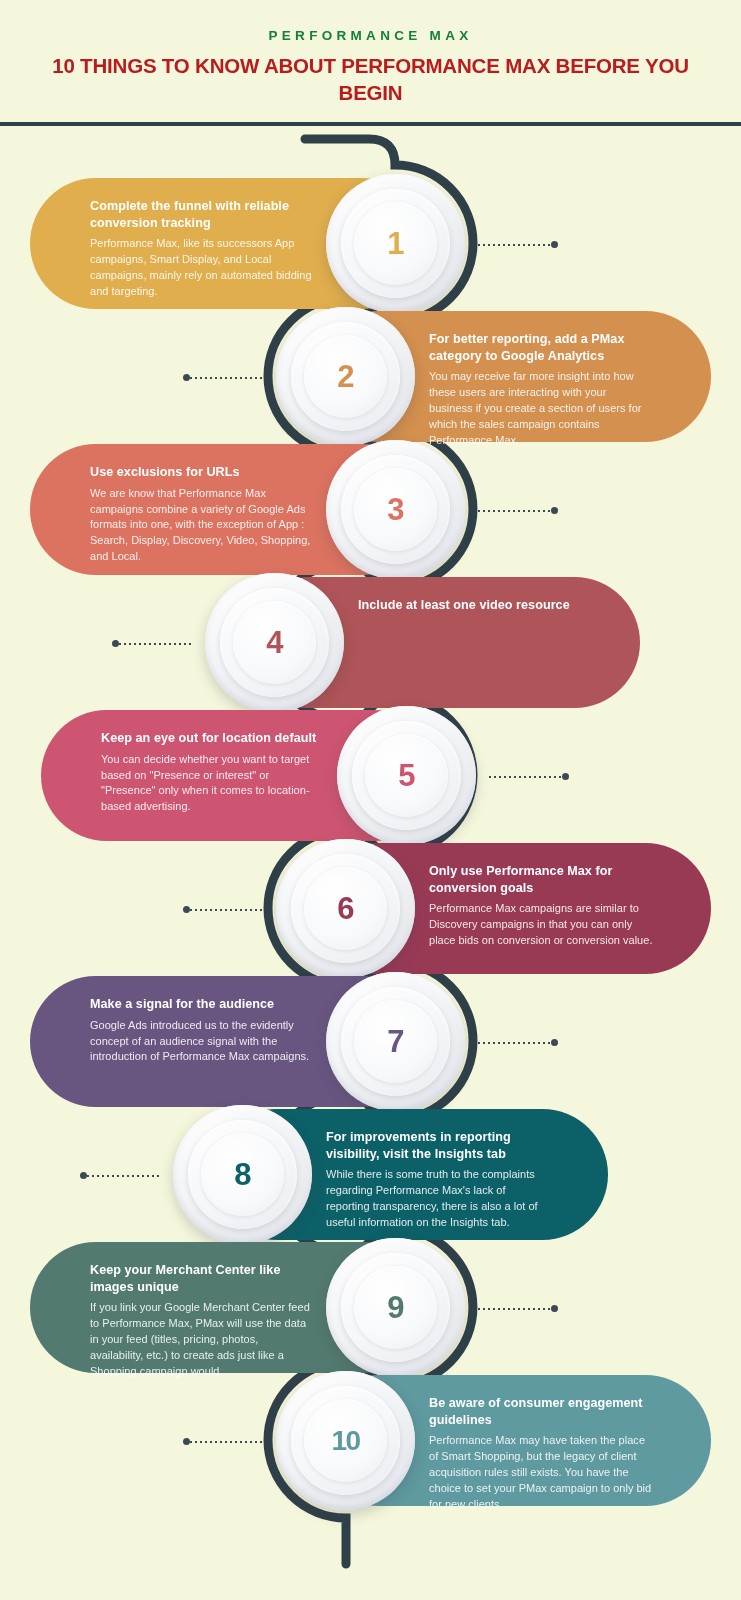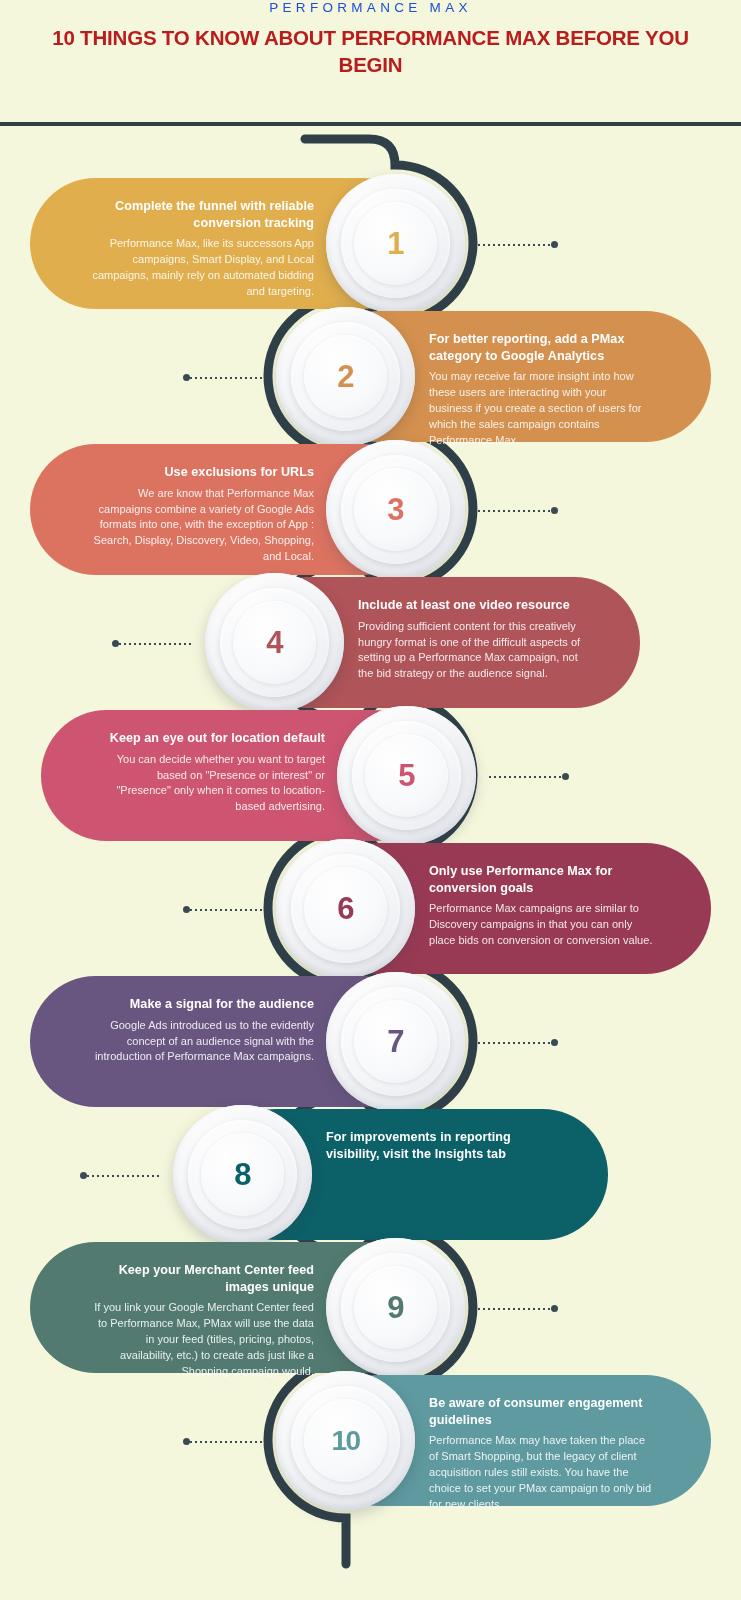--- a/index.html
+++ b/index.html
@@ -21,24 +21,25 @@
   
   #header {
     position: absolute;
     left: 0; top: 0;
     width: 741px;
     height: 124px;
     background: #F4F7DC;
     text-align: center;
   }
   #kicker {
+    margin-top: 28px;
     font-size: 13.5px;
     letter-spacing: 4.3px;
-    color: #1d4ed8;
-    font-weight: 400;
+    color: #15803d;
+    font-weight: 700;
     text-transform: uppercase;
   }
   #title {
     margin-top: 9px;
     font-size: 20.5px;
     font-weight: 700;
     letter-spacing: -0.2px;
     line-height: 1.34;
     color: #b91c1c;
     padding: 0 48px;
@@ -73,21 +74,21 @@
     border-radius: 66px;
   }
   .item.left  .pill { left: 30px;  width: 397px; }
   .item.right .pill { right: 30px; width: 397px; }
 
   .txt {
     position: absolute;
     top: 20px;
     width: 224px;
   }
-  .item.left  .txt { left: 90px; text-align: right; }
+  .item.left  .txt { left: 90px; }
   .item.right .txt { right: 88px; }
 
   .head {
     font-size: 12.6px;
     font-weight: 700;
     color: #FFFFFF;
     line-height: 1.32;
     letter-spacing: 0.05px;
   }
   .body {
@@ -238,21 +239,20 @@
         </div>
         <div class="connector">
           <div class="dots" style="background-image: repeating-linear-gradient(to right, rgb(58, 74, 85) 0px, rgb(58, 74, 85) 2px, transparent 2px, transparent 5px);"></div>
           <div class="dot-end" style="background: rgb(58, 74, 85);"></div>
         </div>
       </div>
       <div class="item right" style="top: 577px; left: 0px; width: 670px;">
         <div class="pill" style="background: rgb(175, 84, 88);"></div>
         <div class="txt">
           <div class="head">Include at least one video resource</div>
-          <div class="body">Providing sufficient content for this creatively hungry format is one of the difficult aspects of setting up a Performance Max campaign, not the bid strategy or the audience signal.</div>
         </div>
         <div class="medallion">
           <div class="ring-outer"></div>
           <div class="ring-mid"></div>
           <div class="ring-inner">
             <span class="num" style="color: rgb(175, 84, 88);">4</span>
           </div>
         </div>
         <div class="connector">
           <div class="dots" style="background-image: repeating-linear-gradient(to right, rgb(58, 74, 85) 0px, rgb(58, 74, 85) 2px, transparent 2px, transparent 5px);"></div>
@@ -310,37 +310,38 @@
         </div>
         <div class="connector">
           <div class="dots" style="background-image: repeating-linear-gradient(to right, rgb(58, 74, 85) 0px, rgb(58, 74, 85) 2px, transparent 2px, transparent 5px);"></div>
           <div class="dot-end" style="background: rgb(58, 74, 85);"></div>
         </div>
       </div>
       <div class="item right" style="top: 1109px; left: 0px; width: 638px;">
         <div class="pill" style="background: rgb(12, 96, 104);"></div>
         <div class="txt">
           <div class="head">For improvements in reporting visibility, visit the Insights tab</div>
+          <div class="body">While there is some truth to the complaints regarding Performance Max's lack of reporting transparency, there is also a lot of useful information on the Insights tab.</div>
         </div>
         <div class="medallion">
           <div class="ring-outer"></div>
           <div class="ring-mid"></div>
           <div class="ring-inner">
             <span class="num" style="color: rgb(12, 96, 104);">8</span>
           </div>
         </div>
         <div class="connector">
           <div class="dots" style="background-image: repeating-linear-gradient(to right, rgb(58, 74, 85) 0px, rgb(58, 74, 85) 2px, transparent 2px, transparent 5px);"></div>
           <div class="dot-end" style="background: rgb(58, 74, 85);"></div>
         </div>
       </div>
       <div class="item left" style="top: 1242px; left: 0px; width: 741px;">
         <div class="pill" style="background: rgb(82, 122, 112);"></div>
         <div class="txt">
-          <div class="head">Keep your Merchant Center feed images unique</div>
+          <div class="head">Keep your Merchant Center like images unique</div>
           <div class="body">If you link your Google Merchant Center feed to Performance Max, PMax will use the data in your feed (titles, pricing, photos, availability, etc.) to create ads just like a Shopping campaign would.</div>
         </div>
         <div class="medallion">
           <div class="ring-outer"></div>
           <div class="ring-mid"></div>
           <div class="ring-inner">
             <span class="num" style="color: rgb(82, 122, 112);">9</span>
           </div>
         </div>
         <div class="connector">

